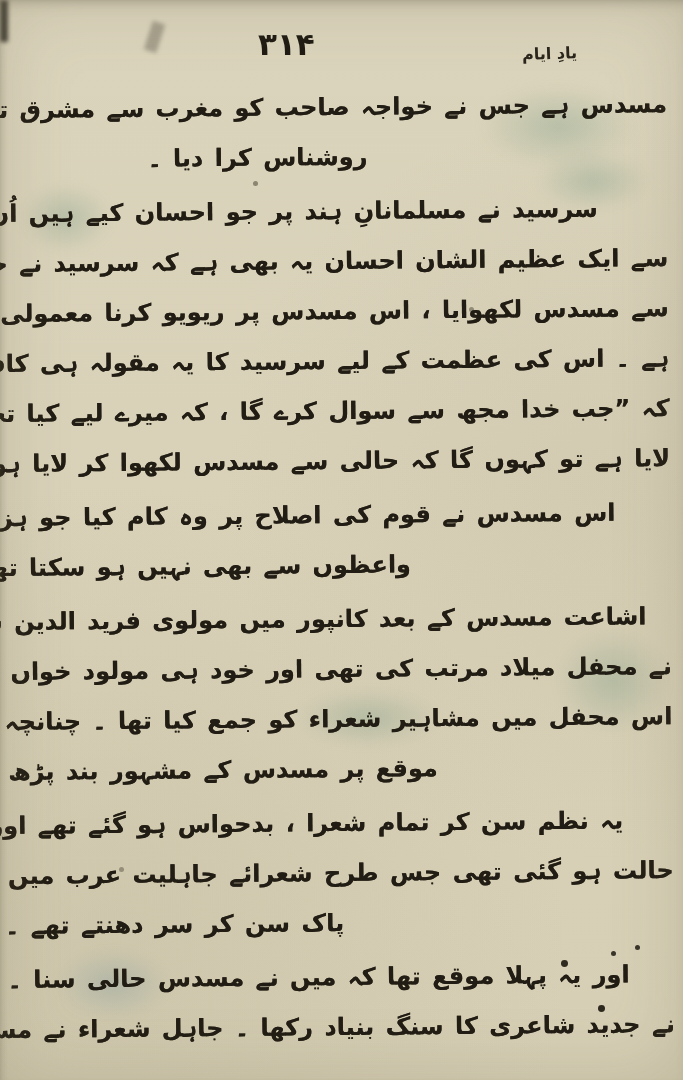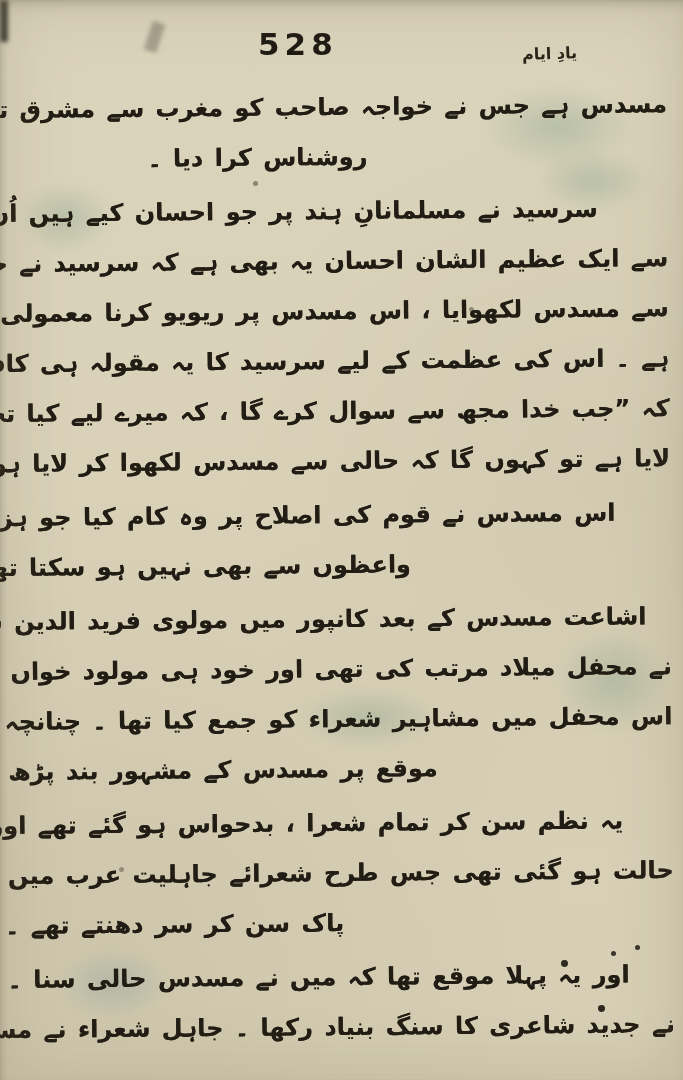--- a/index.html
+++ b/index.html
@@ -87,21 +87,21 @@
   <span class="blot green b2"></span>
   <span class="blot green b3"></span>
   <span class="blot green b4"></span>
   <span class="blot blue b5"></span>
   <span class="blot green b6"></span>
   <i class="specks"></i>
   <span class="corner-smudge"></span>
   <span class="top-smudge"></span>
 
   <span class="running-title">یادِ ایام</span>
-  <span class="page-number">528</span>
+  <span class="page-number">۳۱۴</span>
 
   <div class="text-block">
     <p class="line">مسدس ہے جس نے خواجہ صاحب کو مغرب سے مشرق تک</p>
     <p class="line pend pr300">روشناس کرا دیا ۔</p>
     <p class="line first pr70">سرسید نے مسلمانانِ ہند پر جو احسان کیے ہیں اُن میں</p>
     <p class="line">سے ایک عظیم الشان احسان یہ بھی ہے کہ سرسید نے خواجہ</p>
     <p class="line">سے مسدس لکھوایا ، اس مسدس پر ریویو کرنا معمولی بات نہیں</p>
     <p class="line">ہے ۔ اس کی عظمت کے لیے سرسید کا یہ مقولہ ہی کافی ہے</p>
     <p class="line">کہ ”جب خدا مجھ سے سوال کرے گا ، کہ میرے لیے کیا تحفہ</p>
     <p class="line">لایا ہے تو کہوں گا کہ حالی سے مسدس لکھوا کر لایا ہوں“</p>

